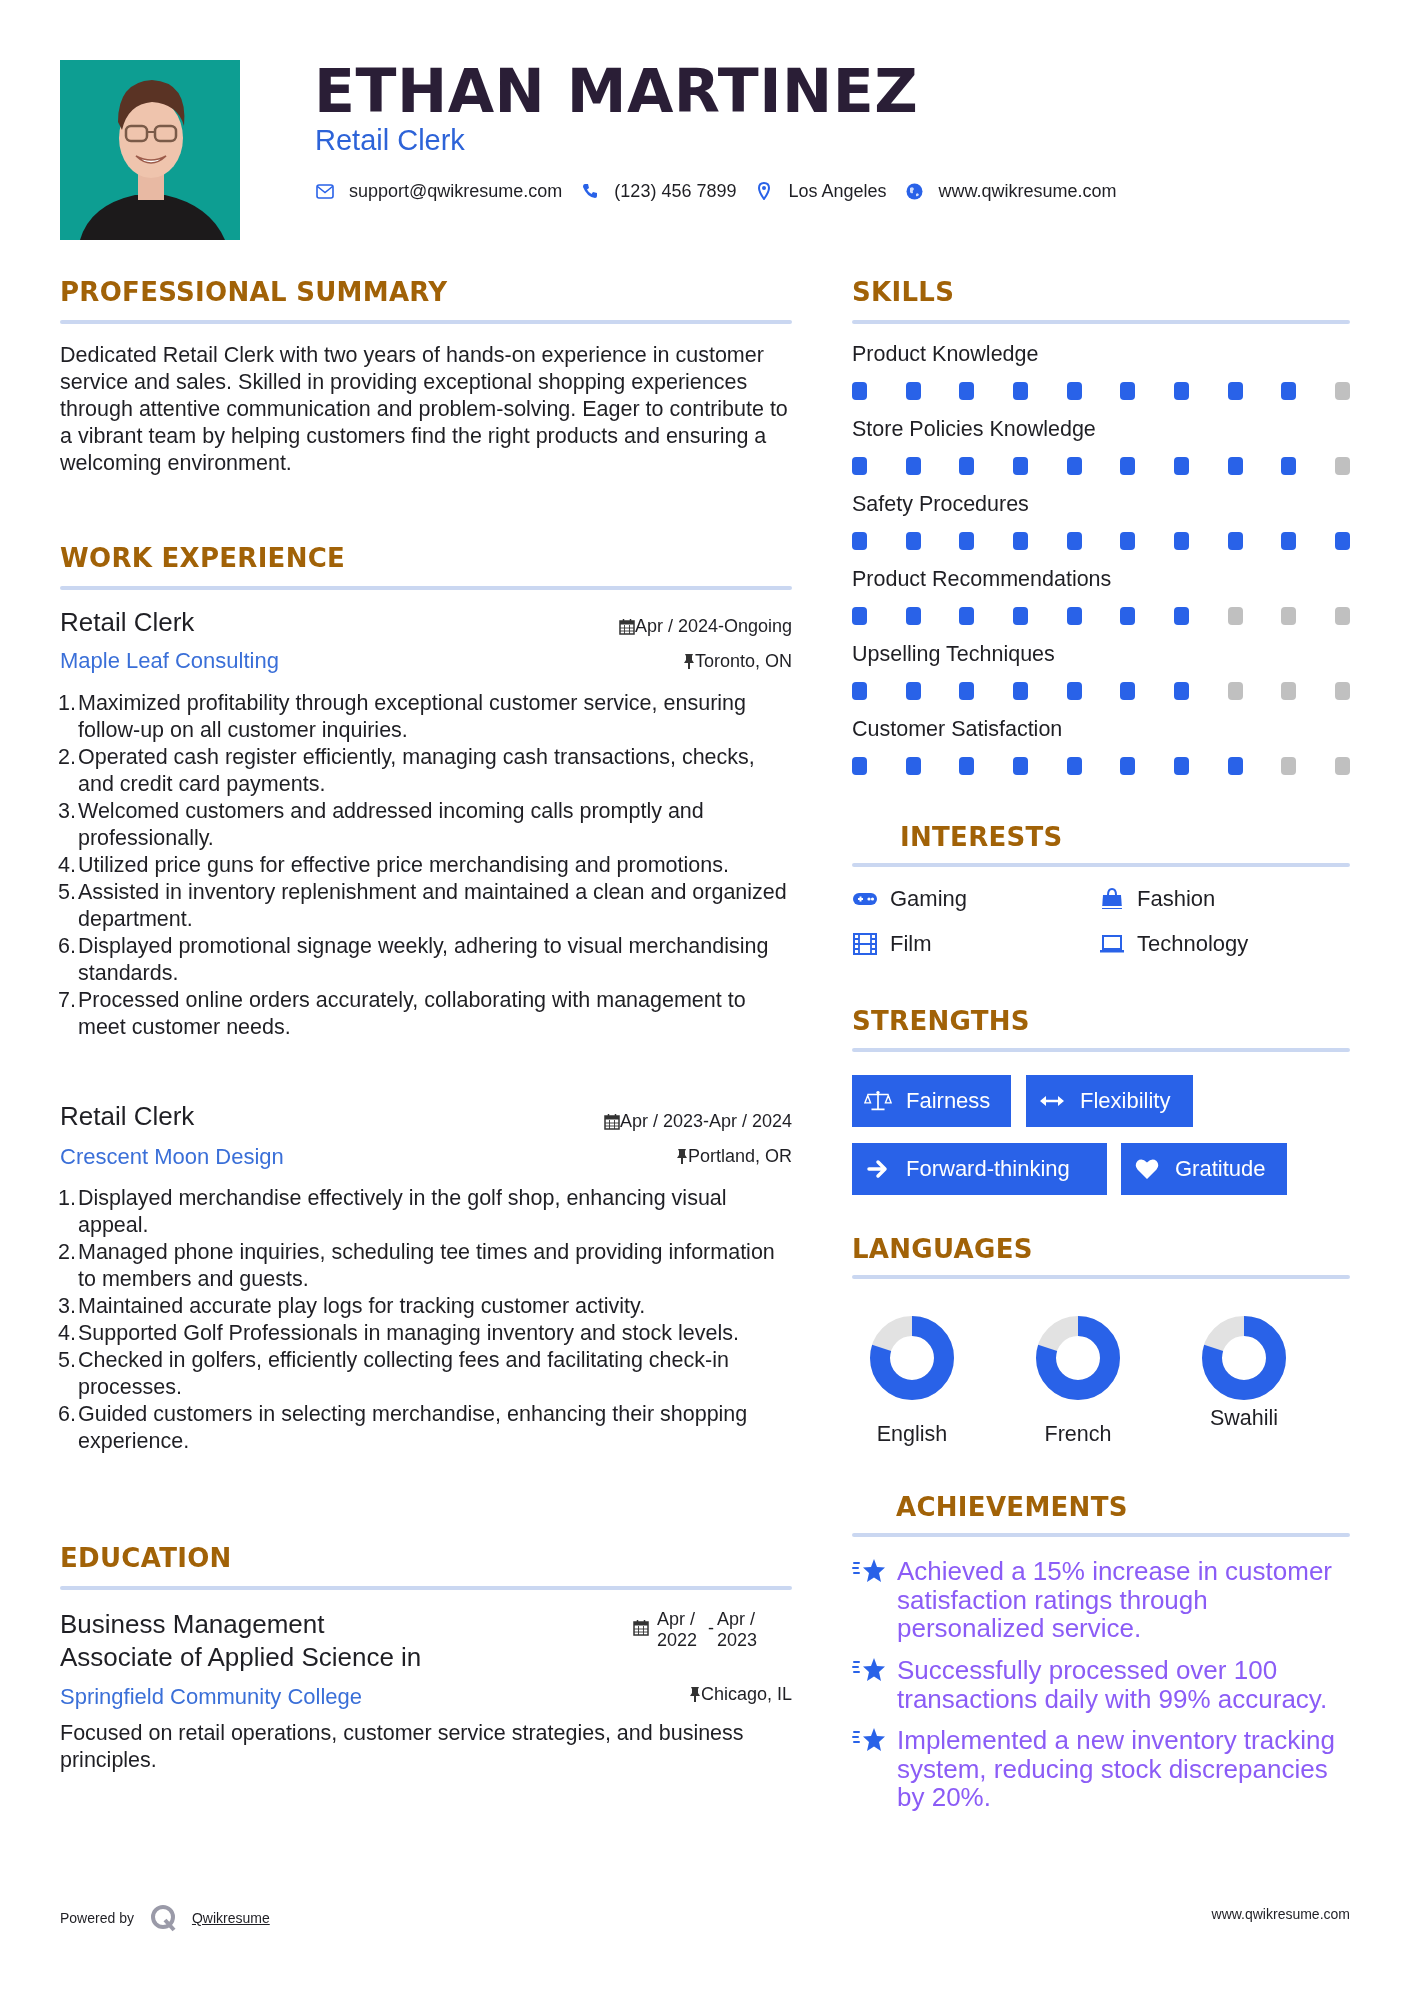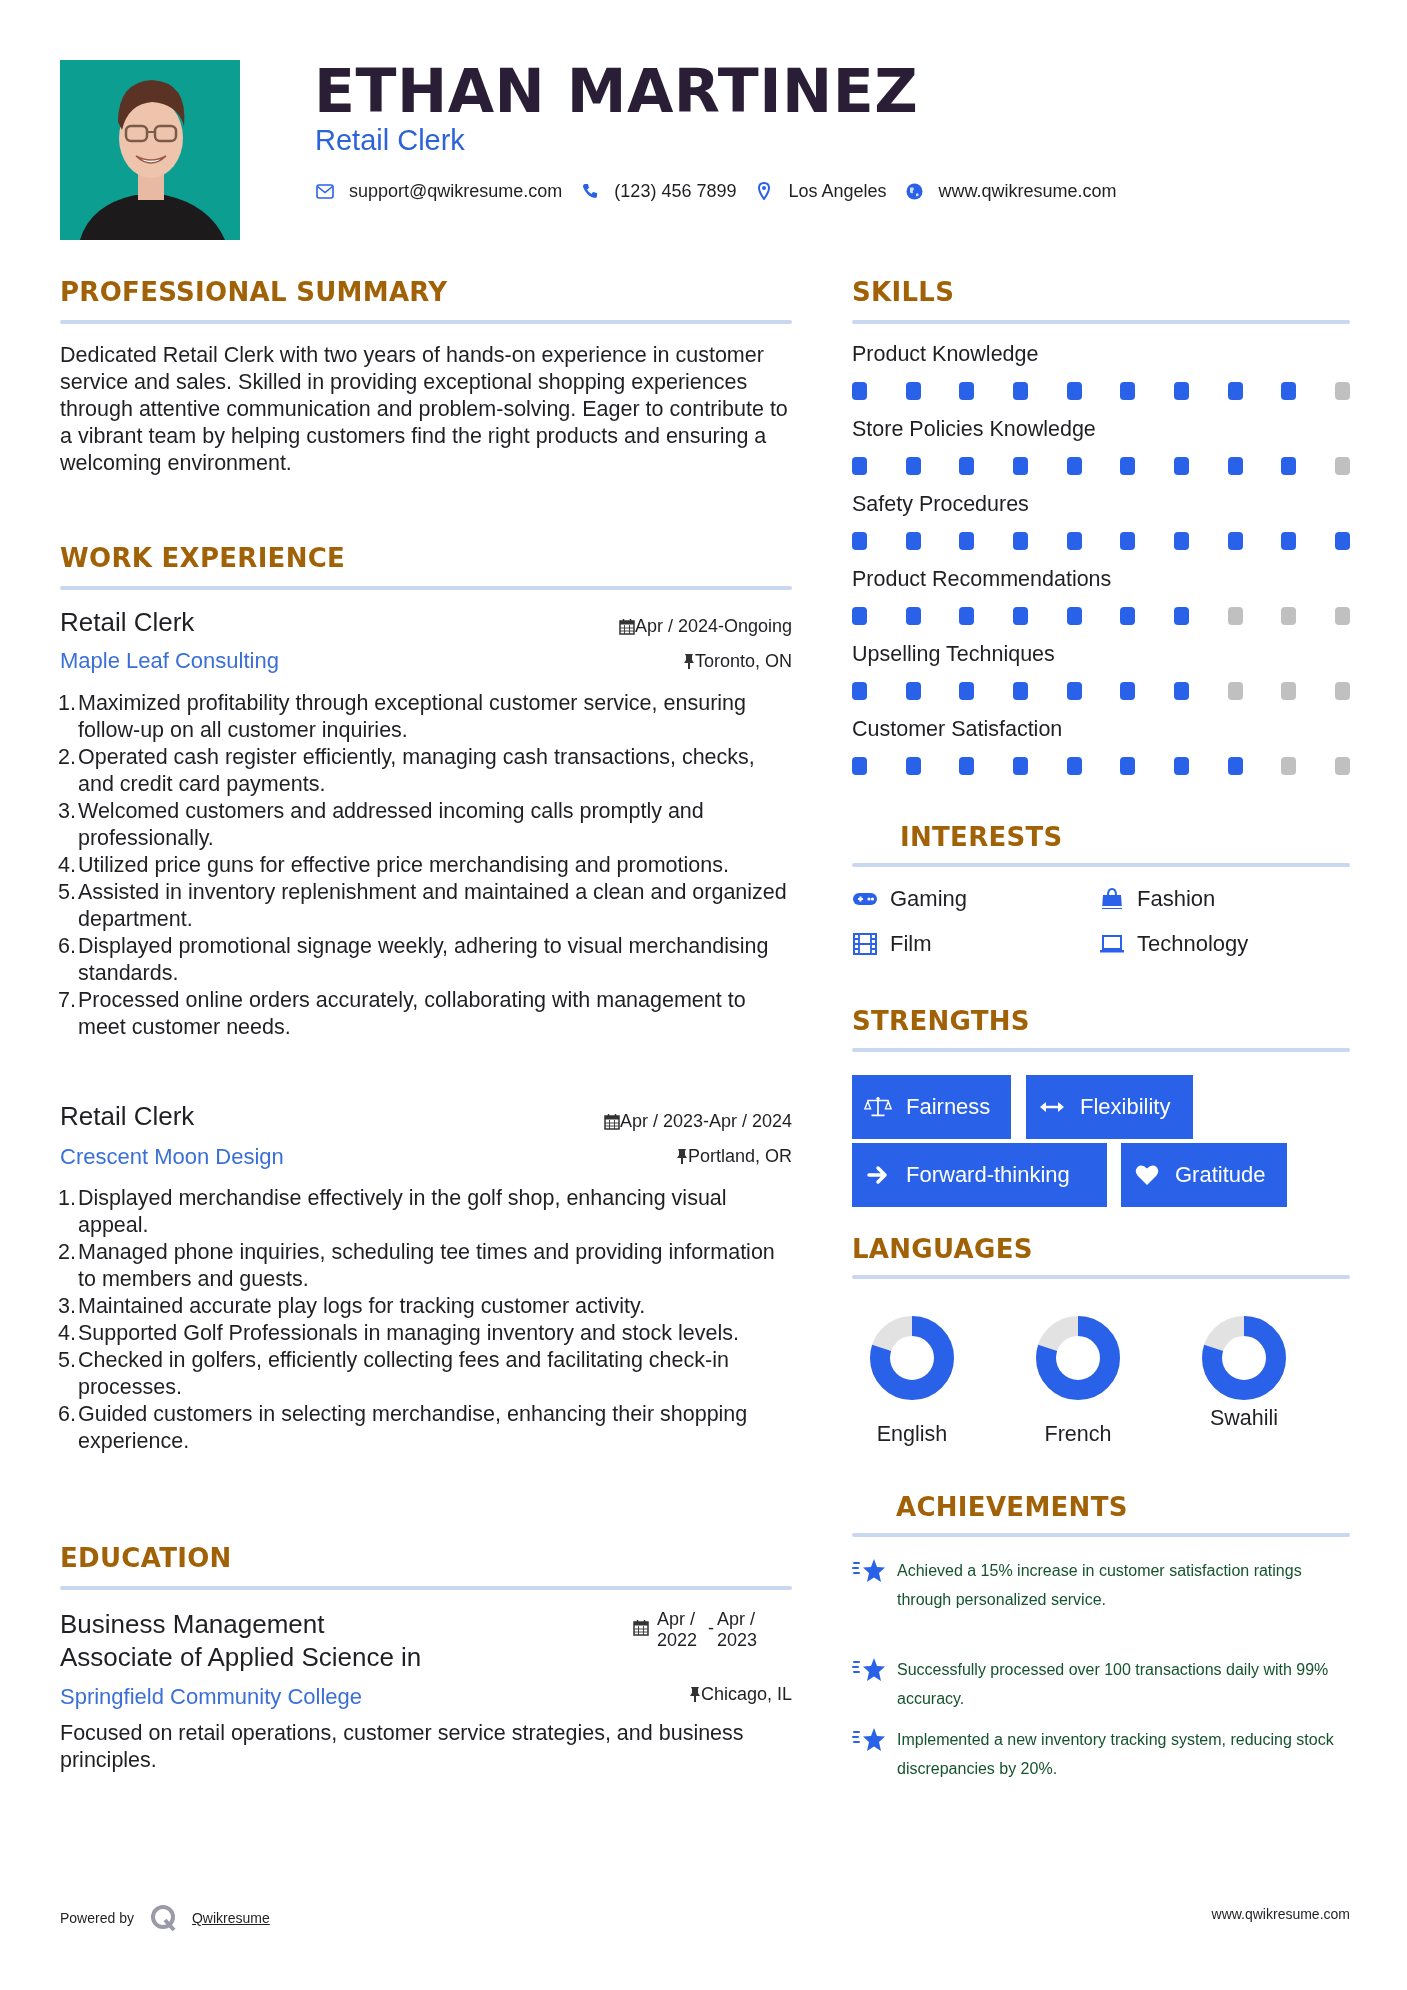--- a/index.html
+++ b/index.html
@@ -34,29 +34,29 @@
   ol.duties li .num { position: absolute; left: -6px; width: 22px; text-align: right; }
 
   .skill-label { font-size: 21.5px; color: #1f1f24; white-space: nowrap; }
   .dots { display: flex; justify-content: space-between; width: 498px; height: 18px; }
   .dot { width: 15px; height: 18px; border-radius: 4px; background: #2962e8; }
   .dot.off { background: #c0c0c0; }
 
   .interest { display: flex; align-items: center; font-size: 22px; color: #1f1f24; white-space: nowrap; }
   .interest .ii { width: 26px; height: 24px; margin-right: 12px; display: inline-flex; align-items: center; justify-content: center; }
 
-  .badge { position: absolute; height: 64px; background: #2962e8; color: #ffffff; display: flex; align-items: center; padding: 0 12px; font-size: 22px; white-space: nowrap; }
+  .badge { position: absolute; height: 52px; background: #2962e8; color: #ffffff; display: flex; align-items: center; padding: 0 12px; font-size: 22px; white-space: nowrap; }
   .badge .bi { width: 28px; height: 24px; margin-right: 14px; display: inline-flex; align-items: center; justify-content: center; }
 
   .lang { position: absolute; width: 140px; text-align: center; }
   .lang-label { font-size: 21.5px; color: #1f1f24; }
 
   .ach { position: absolute; left: 852px; width: 500px; display: flex; }
   .ach .ai { width: 34px; height: 28px; margin-right: 11px; flex: none; margin-top: 0px; }
-  .ach .at { font-size: 16px; line-height: 28.6px; color: #14532d; }
+  .ach .at { font-size: 26px; line-height: 28.6px; color: #8b5cf6; }
 
   .footer-l { left: 60px; top: 1904px; display: flex; align-items: center; font-size: 14px; color: #1f1f24; white-space: nowrap; }
   .footer-l .qlogo { margin: 0 14px 0 16px; }
   .footer-l .qlink { text-decoration: underline; color: #1f1f24; }
   .footer-r { right: 57px; top: 1906px; font-size: 14px; color: #1f1f24; white-space: nowrap; }
 </style>
 </head>
 <body>
 
 <div class="abs photo">

